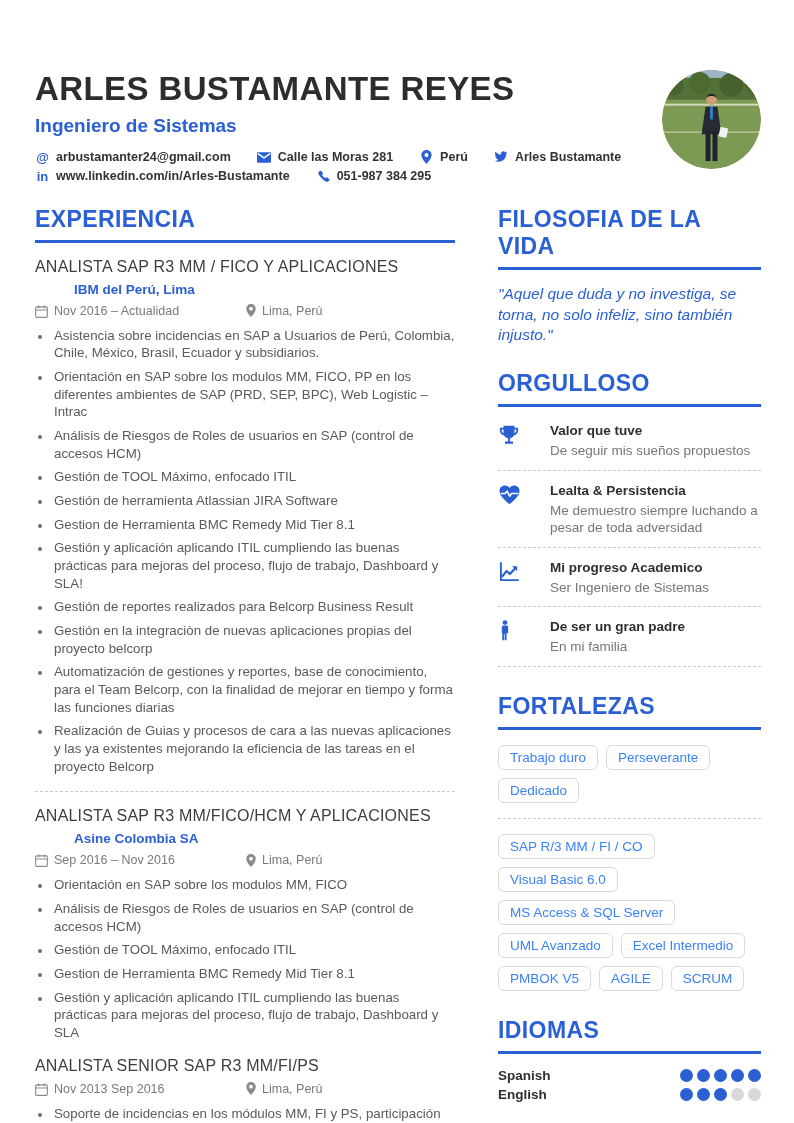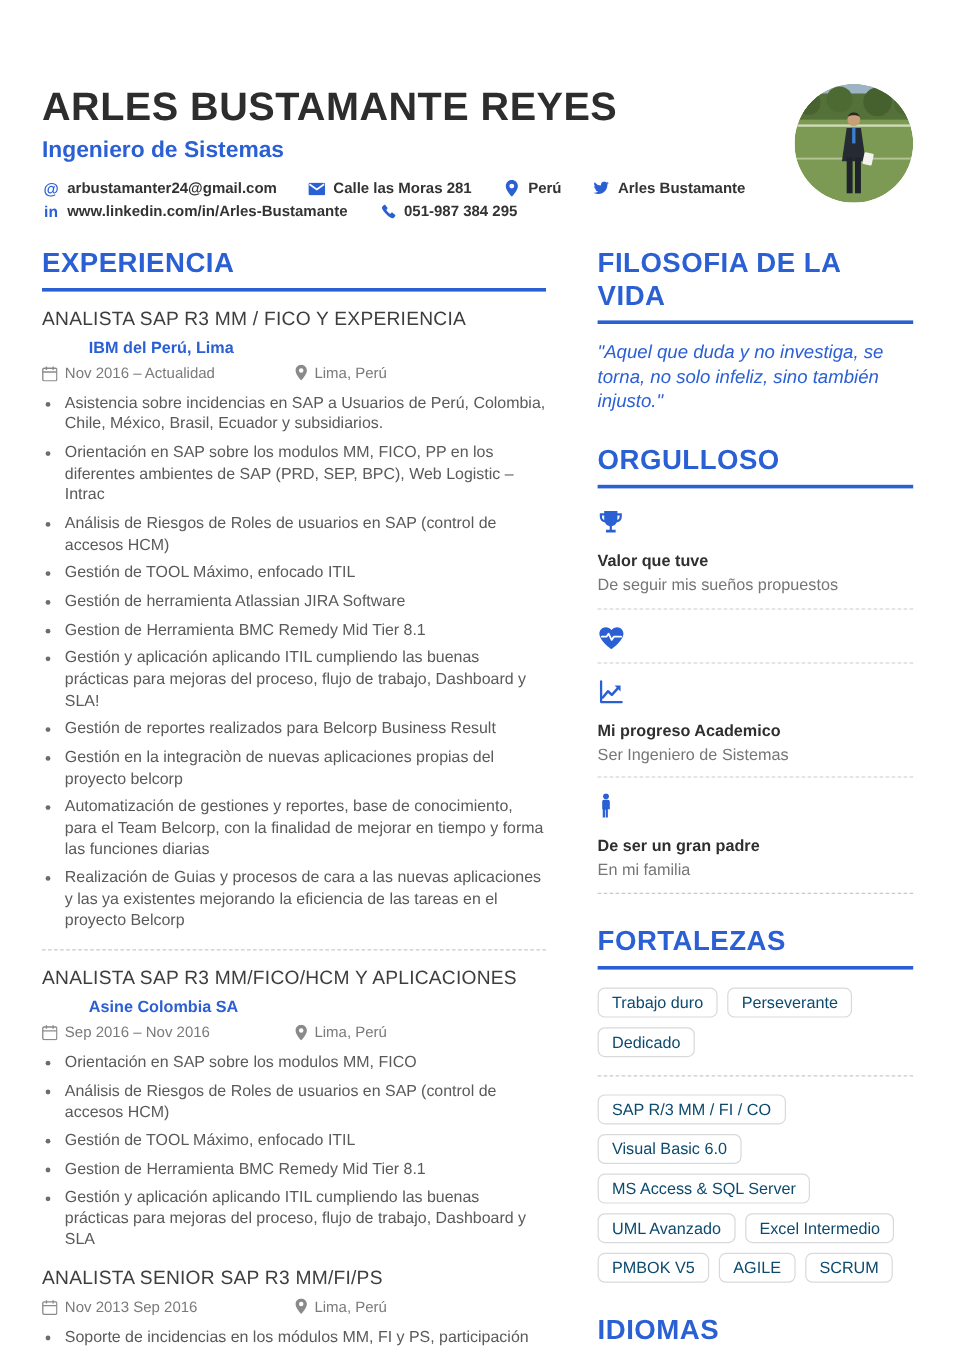--- a/index.html
+++ b/index.html
@@ -38,27 +38,27 @@
   .meta-date{width:211px;flex:none;align-items:flex-end;}
   .meta-ic{color:#8a8a8a;display:inline-flex;}
   .bullets{margin:9px 0 0 0;padding-left:17px;color:var(--body);font-size:13.3px;line-height:1.33;}
   .bullets li{margin-bottom:6px;padding-left:2px;}
   .bullets li::marker{color:#6d6d6d;font-size:12px;}
   .dashed{border:none;border-top:1px dashed var(--dash);margin:16px 0 4px 0;}
 
   
   .quote{font-size:15.5px;font-style:italic;font-weight:500;color:var(--accent);line-height:1.35;margin:14px 0 24px 0;}
   .proud-list{margin-top:4px;}
-  .proud-item{display:flex;gap:14px;padding:12px 0 10px 0;border-bottom:1px dashed var(--dash);flex-direction:column;}
+  .proud-item{display:flex;gap:28px;padding:12px 0 10px 0;border-bottom:1px dashed var(--dash);}
   .proud-ic{width:24px;flex:none;color:var(--accent);padding-top:1px;}
   .proud-ic svg{display:block;}
   .proud-title{font-size:13.5px;font-weight:700;color:#2f2f2f;line-height:1.25;}
   .proud-desc{font-size:13.5px;color:#767676;line-height:1.3;margin-top:2px;}
   .pills{display:flex;flex-wrap:wrap;gap:8px;margin-top:15px;}
-  .pill{border:1px solid #d9d9d9;border-radius:6px;padding:4px 11px;font-size:13.5px;color:#0c4a6e;background:#fff;}
+  .pill{border:1px solid #d9d9d9;border-radius:6px;padding:4px 11px;font-size:13.5px;color:#3b82f6;background:#fff;}
   .group-divider{border:none;border-top:1px dashed var(--dash);margin:15px 0 3px 0;}
   .lang-table{margin-top:12px;}
   .lang-row{display:flex;justify-content:space-between;align-items:center;height:19px;}
   .lang-name{font-size:13.5px;font-weight:700;color:#2f2f2f;}
   .dots{display:flex;gap:4px;}
   .dot{width:13px;height:13px;border-radius:50%;background:#d8d8d8;}
   .dot.on{background:var(--accent);}
   .mt-gap{margin-top:26px;}
 </style>
 </head>
@@ -151,21 +151,21 @@
     </div>
   </div>
 
   <div class="columns">
 
     <div class="col-left">
       <section class="sec">
         <h2 class="sec-head">EXPERIENCIA</h2>
         <div id="jobs">
             <div class="job">
-              <div class="job-title">ANALISTA SAP R3 MM / FICO Y EXPERIENCIA</div>
+              <div class="job-title">ANALISTA SAP R3 MM / FICO Y APLICACIONES</div>
               <div class="job-company">IBM del Perú, Lima</div>
               <div class="job-meta">
                 <span class="meta-item meta-date">
                   <span class="meta-ic">
                     <svg width="13" height="13" viewBox="0 0 14 14">
                       <rect x="0.7" y="2" width="12.6" height="11.3" rx="1.2" fill="none" stroke="currentColor" stroke-width="1.2"></rect>
                       <path d="M4 0.5v3M10 0.5v3M0.7 5.4h12.6" stroke="currentColor" stroke-width="1.2" fill="none"></path>
                     </svg>
                   </span>
                   <span>Nov 2016 – Actualidad</span>
@@ -274,20 +274,24 @@
                 <div class="proud-desc">De seguir mis sueños propuestos</div>
               </div>
             </div>
             <div class="proud-item">
               <span class="proud-ic">
                 <svg width="23" height="21" viewBox="0 0 24 22">
                   <path d="M12 21S1.5 13.8 1.5 7.3C1.5 4.2 4 1.7 7.1 1.7c1.9 0 3.7.9 4.9 2.4a6.2 6.2 0 0 1 4.9-2.4c3.1 0 5.6 2.5 5.6 5.6C22.5 13.8 12 21 12 21z" fill="currentColor"></path>
                   <path d="M3.5 10h4.2l1.8-2.6 2.7 5.4 1.9-2.8h6.4" fill="none" stroke="#fff" stroke-width="1.6" stroke-linecap="round" stroke-linejoin="round"></path>
                 </svg>
               </span>
+              <div>
+                <div class="proud-title">Lealta &amp; Persistencia</div>
+                <div class="proud-desc">Me demuestro siempre luchando a pesar de toda adversidad</div>
+              </div>
             </div>
             <div class="proud-item">
               <span class="proud-ic">
                 <svg width="23" height="21" viewBox="0 0 24 22">
                   <path d="M3 2v18M3 20h18" stroke="currentColor" stroke-width="2" fill="none" stroke-linecap="round"></path>
                   <path d="M4.5 16l4.5-5.5 3.4 3.2L18.5 7" stroke="currentColor" stroke-width="2.2" fill="none" stroke-linecap="round" stroke-linejoin="round"></path>
                   <path d="M14.8 5.5h5.2v5.2z" fill="currentColor"></path>
                 </svg>
               </span>
               <div>

